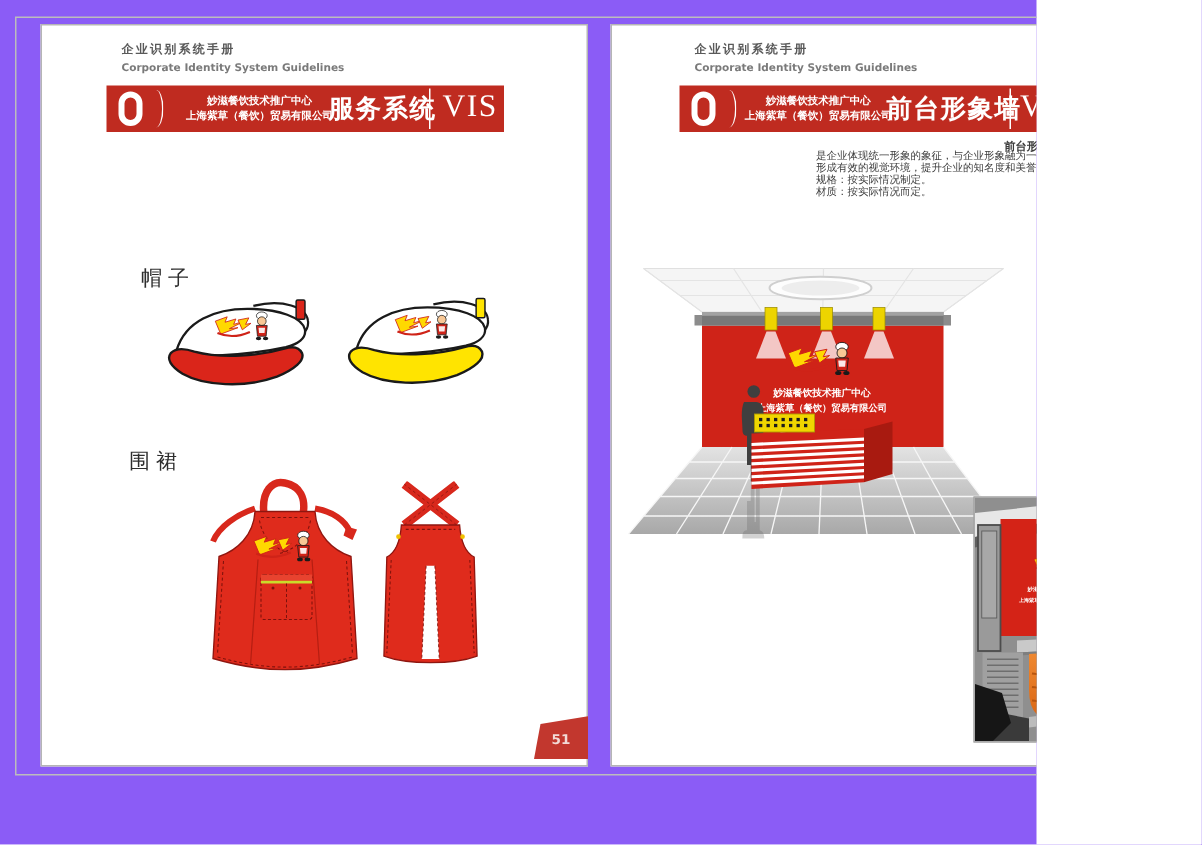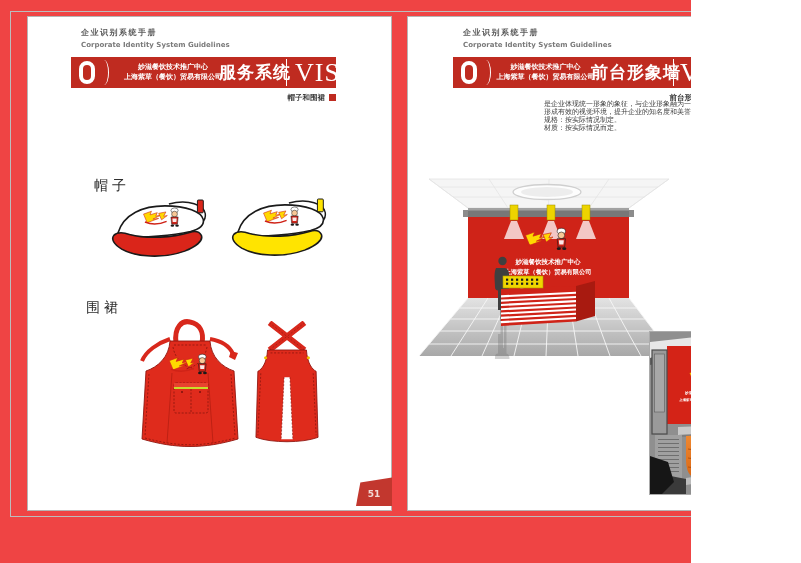--- a/index.html
+++ b/index.html
@@ -1,31 +1,31 @@
 <!DOCTYPE html>
 <html><head>
 <meta charset="utf-8">
 <style>
   html,body{margin:0;padding:0;background:#fff;}
-  .stage{position:relative;width:691px;height:563px;background:#ef4444;overflow:hidden;
+  .stage{position:relative;width:691px;height:563px;background:#8b5cf6;overflow:hidden;
          font-family:"DejaVu Sans","Liberation Sans",sans-serif;}
   .abs{position:absolute;}
   .outer-frame{left:10px;top:11px;width:776px;height:504px;border:1px solid #bcbcbc;}
   .page{background:#fff;border:1px solid #b5b5b5;}
   .page-left{left:27px;top:16px;width:363px;height:493px;}
   .page-right{left:407px;top:16px;width:365px;height:493px;}
   .zh-head{font-size:8px;color:#5a5a5a;letter-spacing:1.5px;font-weight:bold;}
   .en-head{font-size:7px;color:#7a7a7a;font-weight:bold;}
   .banner{height:31px;background:#bf2b20;}
   .pill{left:8px;top:4px;width:16px;height:23px;border:4px solid #fff;border-radius:8px;box-sizing:border-box;}
   .pill-arc{left:28px;top:3px;width:9px;height:25px;border-right:1.5px solid #fff;border-radius:50%;}
   .company{top:5px;text-align:center;color:#fff;font-size:7px;line-height:10px;font-weight:bold;white-space:pre-line;}
   .banner-title{top:4px;color:#fff;font-size:17px;font-weight:bold;letter-spacing:1px;}
   .banner-divider{top:2px;width:1px;height:27px;background:#fff;}
-  .vis{top:1px;color:#fff;font-size:26px;font-family:"Liberation Serif","DejaVu Serif",serif;letter-spacing:1px;}
+  .vis{top:1px;color:#fff;font-size:21px;font-family:"Liberation Serif","DejaVu Serif",serif;letter-spacing:1px;}
   .sub-label{font-size:7.5px;font-weight:bold;color:#3c3c3c;text-align:right;}
   .red-sq{display:inline-block;width:7px;height:7px;background:#bf2b20;margin-left:4px;vertical-align:-1px;}
   .body-text{font-size:7px;line-height:7.6px;color:#3c3c3c;white-space:pre-line;}
   .item-label{font-size:14px;letter-spacing:4px;color:#2e2e2e;}
   .page-tab{left:328px;top:459px;width:36px;height:30px;background:#c2372e;
             clip-path:polygon(12% 22%,100% 5%,100% 100%,0% 100%);
             display:flex;align-items:center;justify-content:center;}
   .page-tab span{color:#f2d9d6;font-size:9px;font-weight:bold;padding-top:6px;}
   .photo{left:241px;top:314px;width:117px;height:162px;border:1px solid #ababab;background:#929292;}
   .footer{left:0;top:521px;width:801px;height:42px;background:#261711;display:flex;align-items:center;justify-content:center;}
@@ -97,23 +97,20 @@
     <div class="abs banner" style="left:43px;top:40px;width:265px;">
       <div class="abs pill"></div>
       <div class="abs pill-arc"></div>
       <div class="abs company" style="left:42px;width:120px;">妙滋餐饮技术推广中心
 上海紫草（餐饮）贸易有限公司</div>
       <div class="abs banner-title" style="left:148px;">服务系统</div>
       <div class="abs banner-divider" style="left:215px;"></div>
       <div class="abs vis" style="left:224px;">VIS</div>
     </div>
 
-    <div class="abs sub-label" style="left:43px;top:76px;width:265px;">
-      <span>帽子和围裙</span><span class="red-sq"></span>
-    </div>
 
 
     <div class="abs item-label" style="left:66px;top:160px;">帽子</div>
     <svg class="abs" style="left:76px;top:177px;width:118px;height:71px;color:#da251a;" viewBox="0 0 120 72">
         <use href="#visor"></use>
       </svg>
     <svg class="abs" style="left:196px;top:176px;width:118px;height:71px;color:#ffe400;" viewBox="0 0 120 72">
         <use href="#visor"></use>
       </svg>
 

